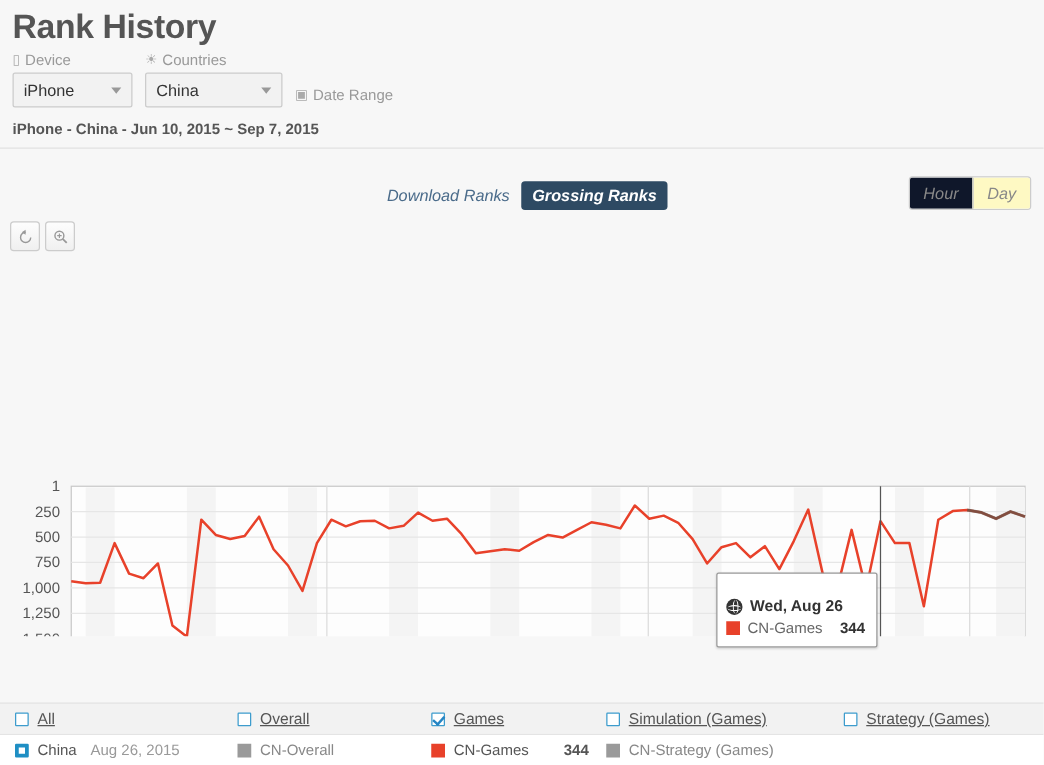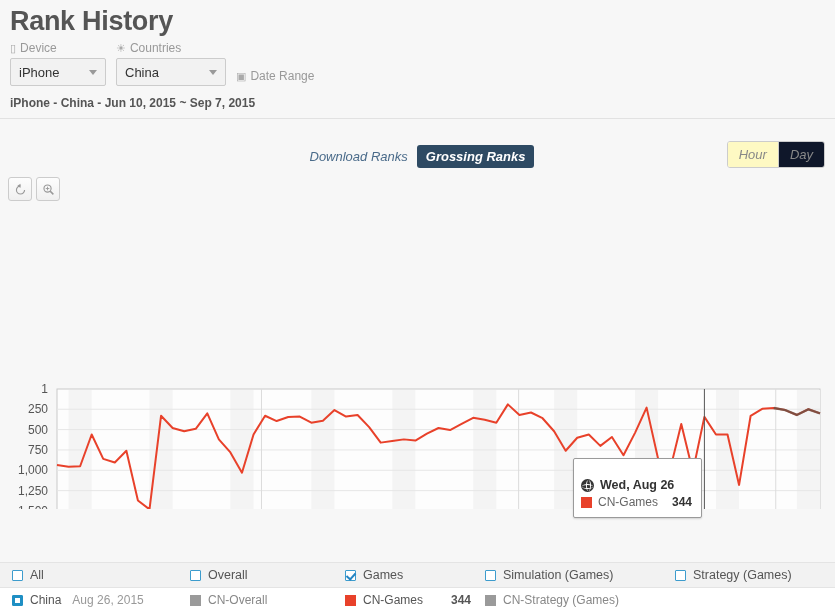--- a/index.html
+++ b/index.html
@@ -58,23 +58,23 @@
     font-size:13px; color:#4a6b8a; padding:4px 9px;
     border-radius:3px; cursor:pointer; white-space:nowrap;
   }
   .tab.active { background:#2e4a63; color:#fff; font-weight:bold; }
   .hour-day {
     position:absolute; right:10px; top:2px;
     display:flex; border:1px solid #ccc; border-radius:3px; overflow:hidden;
     background:#fff;
   }
   .hour-day div {
-    padding:5px 11px; font-size:13px; color:#888; cursor:pointer; background:#fef9c3;
-  }
-  .hour-day div + div { border-left:1px solid #ccc; background:#0f172a; }
+    padding:5px 11px; font-size:13px; color:#888; cursor:pointer; background:#0f172a;
+  }
+  .hour-day div + div { border-left:1px solid #ccc; background:#fef9c3; }
 
   
   .chart-wrap { position:relative; margin-top:4px; height:330px; }
   .chart-tools { position:absolute; left:8px; top:0; display:flex; gap:4px; }
   .tool-btn {
     width:24px;height:24px;border:1px solid #ccc;border-radius:3px;
     background:linear-gradient(#fdfdfd,#f0f0f0);
     display:flex;align-items:center;justify-content:center;cursor:pointer;
     color:#999;
   }
@@ -141,21 +141,21 @@
   }
   .cb.checked:after{
     content:"";position:absolute;left:2px;top:0px;width:4px;height:7px;
     border:solid #2585c4;border-width:0 2px 2px 0;transform:rotate(42deg);
   }
   .cb.filled { background:#1f8fc4; border-color:#1f8fc4; }
   .cb.filled:after{
     content:"";position:absolute;left:2px;top:2px;width:5px;height:5px;background:#fff;
   }
   .sw { width:11px;height:11px;display:inline-block;flex:none; }
-  .lbl-head { font-size:12.5px; color:#555; }
+  .lbl-head { font-size:12.5px; color:#555;text-decoration:underline; }
   .lbl-body { font-size:12px; color:#888; }
   .lbl-strong { color:#555; }
   .lbl-date { color:#999; margin-left:4px; }
   .lbl-num { font-weight:bold; color:#555; margin-left:auto; padding-right:14px; }
 </style>
 </head>
 <body>
 
 <div class="page-title">Rank History</div>
 

